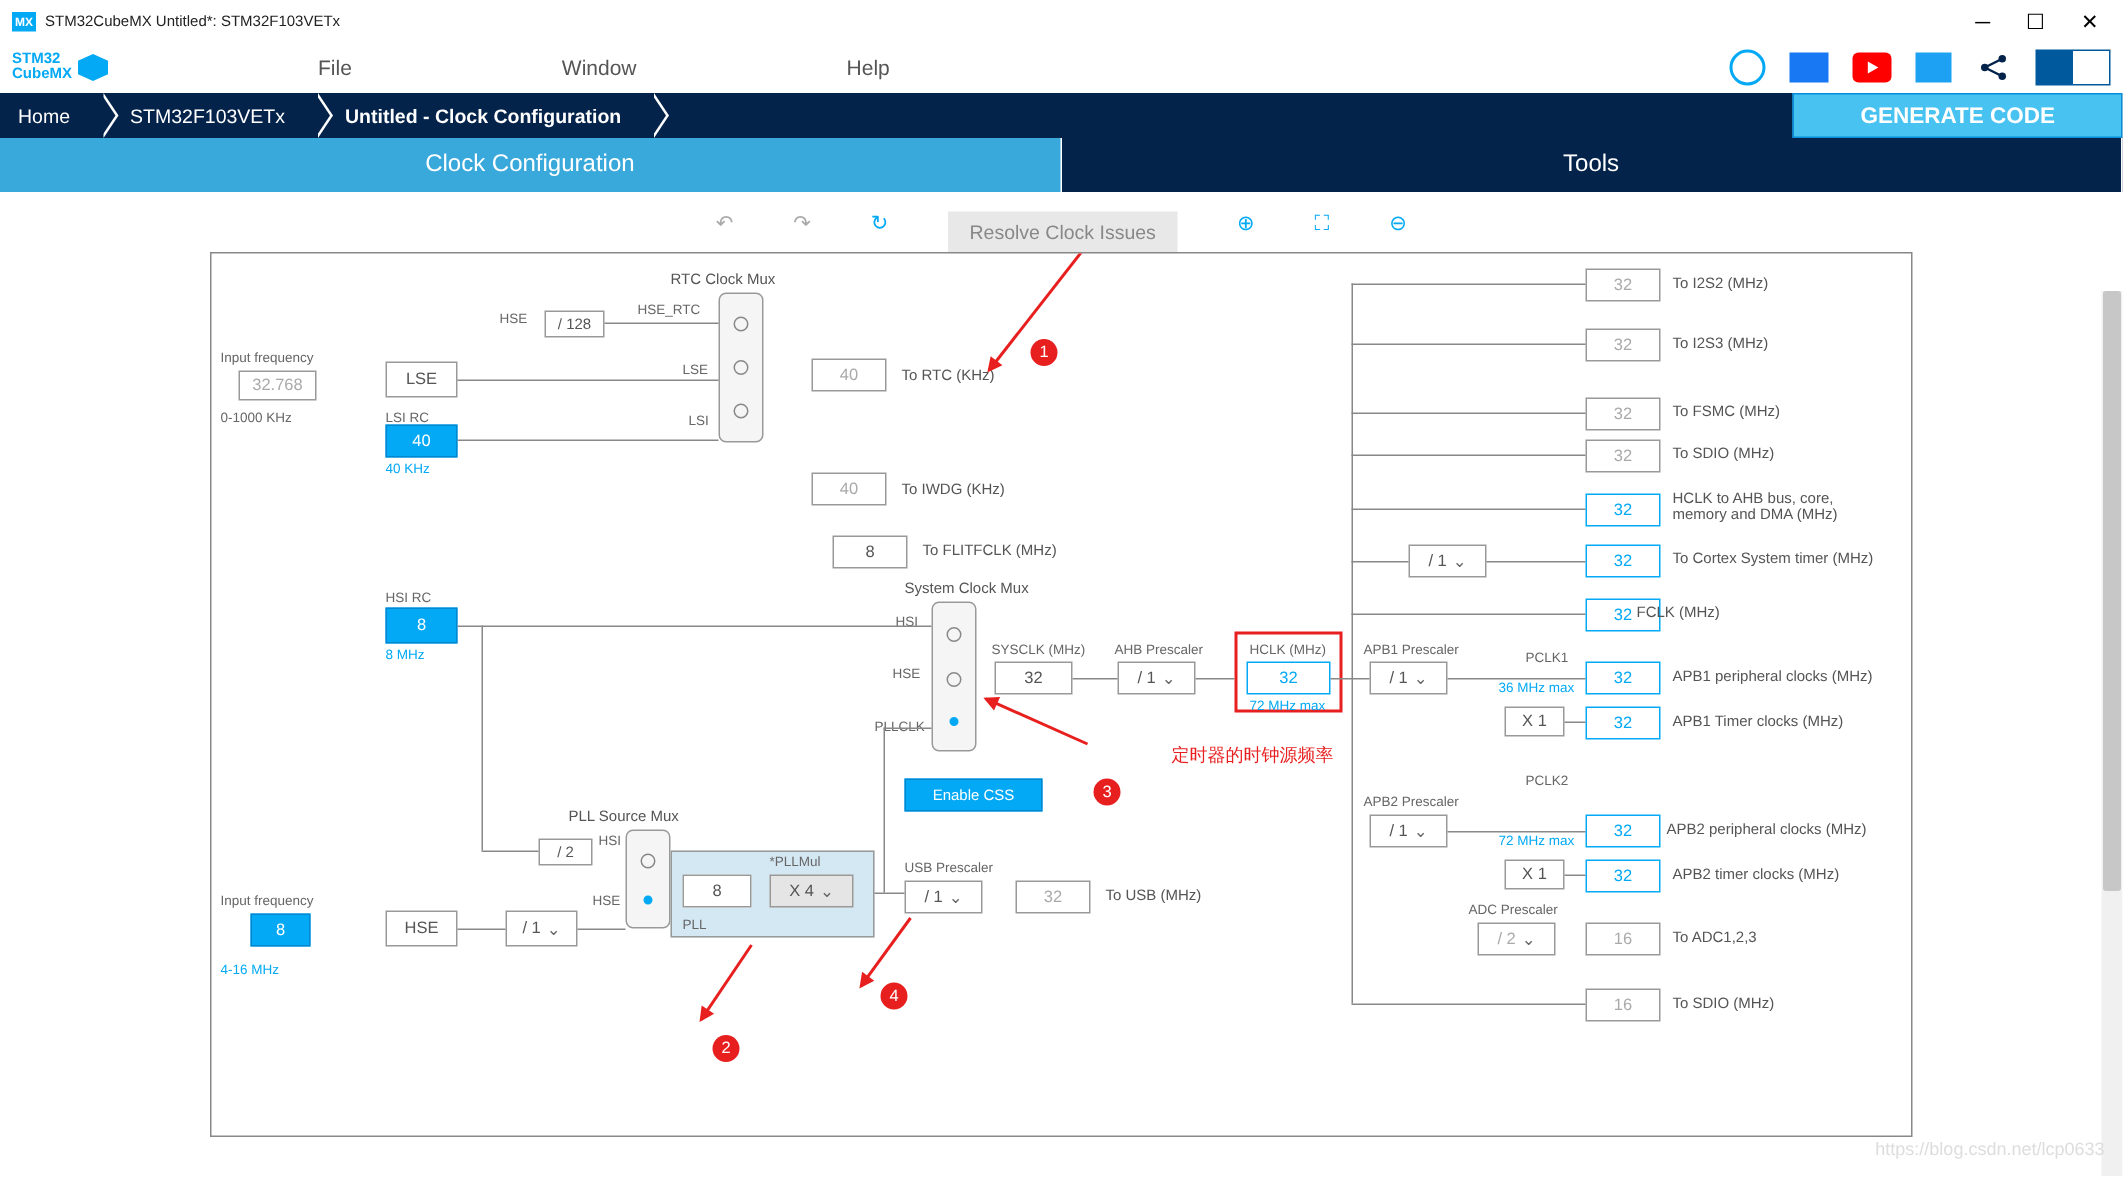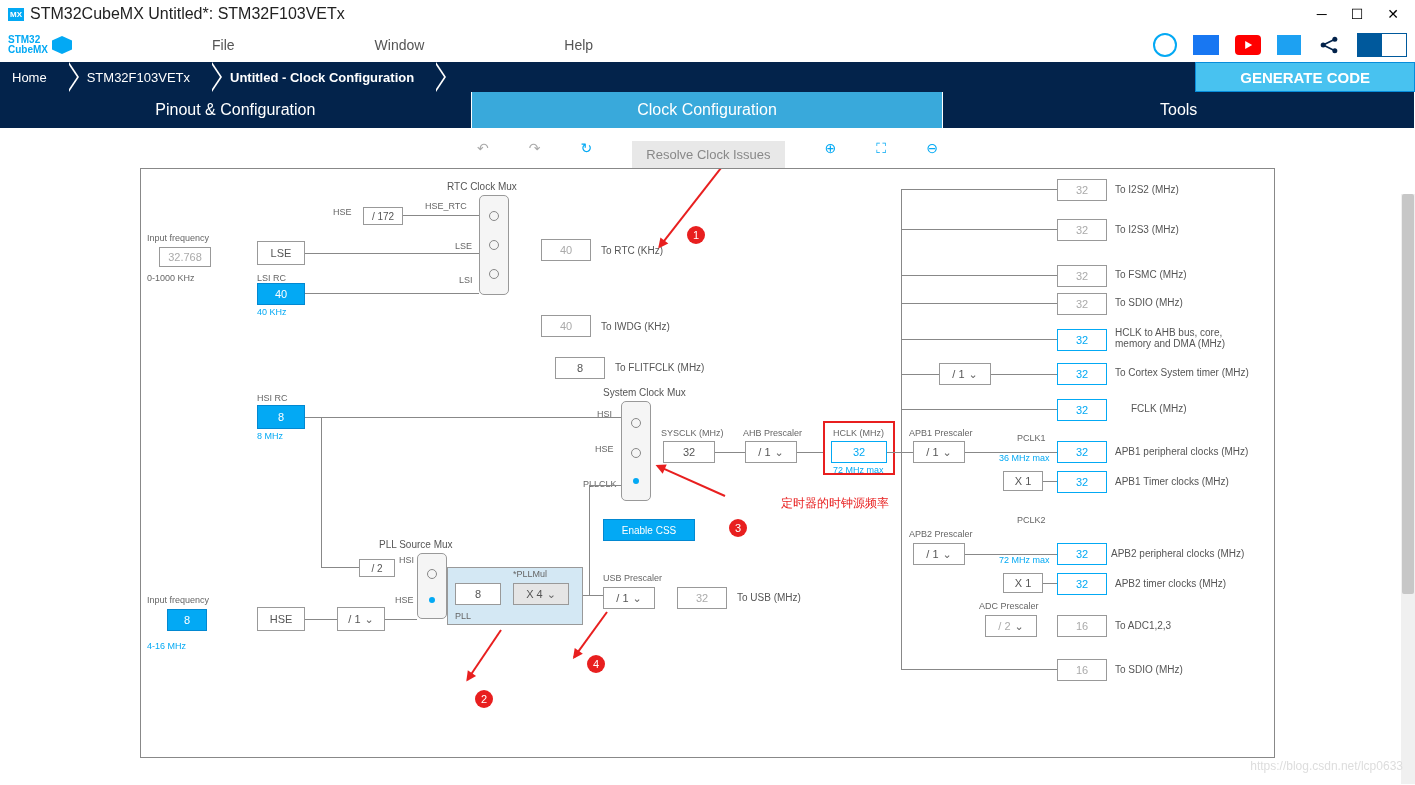--- a/index.html
+++ b/index.html
@@ -1,19 +1,19 @@
 <!DOCTYPE html>
 <html><head>
 <meta charset="utf-8">
 <style>
 * { box-sizing: border-box; margin: 0; padding: 0; font-family: Arial, sans-serif; }
 body { background: #fff; width: 1415px; height: 785px; overflow: hidden; position: relative; font-size: 11px; }
 .titlebar { display: flex; align-items: center; height: 28px; padding: 0 8px; }
 .mx-badge { background: #03a9f4; color: #fff; font-size: 8px; font-weight: bold; padding: 2px; margin-right: 6px; }
-.titlebar-title { font-size: 16px; color: #222; flex: 1; }
+.titlebar-title { font-size: 10px; color: #222; flex: 1; }
 .win-controls { display: flex; gap: 24px; margin-right: 8px; }
 .win-controls span { font-size: 14px; cursor: pointer; }
 .menubar { display: flex; align-items: center; height: 34px; padding: 0 8px; }
 .logo { color: #03a9f4; font-weight: bold; font-size: 10px; line-height: 1; margin-right: 140px; display: flex; align-items: center; gap: 4px; }
 .logo-cube { width: 20px; height: 18px; background: #03a9f4; clip-path: polygon(50% 0, 100% 25%, 100% 75%, 50% 100%, 0 75%, 0 25%); }
 .menu-items { display: flex; gap: 140px; }
 .menu-items span { color: #555; font-size: 14px; cursor: pointer; }
 .social { margin-left: auto; display: flex; gap: 16px; align-items: center; }
 .social-icon { width: 26px; height: 20px; cursor: pointer; }
 .badge-circle { border: 2px solid #03a9f4; border-radius: 50%; width: 24px; height: 24px; }
@@ -108,21 +108,20 @@
 </div>
 
 <div class="nav-crumb">
   <div class="crumb home">Home</div>
   <div class="crumb">STM32F103VETx</div>
   <div class="crumb bold last">Untitled - Clock Configuration</div>
   <div class="gen-btn">GENERATE CODE</div>
 </div>
 
 <div class="tabbar">
-  <div class="tab dark">Pinout &amp; Configuration</div>
   <div class="tab active">Clock Configuration</div>
   <div class="tab dark">Tools</div>
 </div>
 
 <div class="toolbar">
   <span class="btn">↶</span>
   <span class="btn">↷</span>
   <span class="btn blue">↻</span>
   <span class="resolve">Resolve Clock Issues</span>
   <span class="btn blue">⊕</span>
@@ -145,21 +144,21 @@
   <div class="box blue-fill" style="left:116px;top:114px;width:48px;height:22px">40</div>
   <div class="lbl" style="left:116px;top:138px;color:#03a9f4">40 KHz</div>
   <div class="lbl" style="left:116px;top:224px">HSI RC</div>
   <div class="box blue-fill" style="left:116px;top:236px;width:48px;height:24px">8</div>
   <div class="lbl" style="left:116px;top:262px;color:#03a9f4">8 MHz</div>
   <div class="box" style="left:116px;top:438px;width:48px;height:24px">HSE</div>
   <div class="box chev" style="left:196px;top:438px;width:48px;height:24px">/ 1</div>
 
   <div class="lbl-b" style="left:306px;top:12px">RTC Clock Mux</div>
   <div class="lbl" style="left:192px;top:38px">HSE</div>
-  <div class="box" style="left:222px;top:38px;width:40px;height:18px;font-size:10px">/ 172</div>
+  <div class="box" style="left:222px;top:38px;width:40px;height:18px;font-size:10px">/ 128</div>
   <div class="lbl" style="left:284px;top:32px">HSE_RTC</div>
   <div class="lbl" style="left:314px;top:72px">LSE</div>
   <div class="lbl" style="left:318px;top:106px">LSI</div>
   <div class="mux" style="left:338px;top:26px;height:100px">
     <div class="rad"></div>
     <div class="rad"></div>
     <div class="rad"></div>
   </div>
   <div class="box grey-text" style="left:400px;top:70px;width:50px;height:22px">40</div>
   <div class="lbl-b" style="left:460px;top:76px">To RTC (KHz)</div>
@@ -244,21 +243,21 @@
   <div class="box grey-text" style="left:916px;top:96px;width:50px;height:22px">32</div>
   <div class="lbl-b" style="left:974px;top:100px">To FSMC (MHz)</div>
   <div class="box grey-text" style="left:916px;top:124px;width:50px;height:22px">32</div>
   <div class="lbl-b" style="left:974px;top:128px">To SDIO (MHz)</div>
   <div class="box blue-border" style="left:916px;top:160px;width:50px;height:22px">32</div>
   <div class="lbl-b" style="left:974px;top:158px;width:130px;line-height:1.1">HCLK to AHB bus, core, memory and DMA (MHz)</div>
   <div class="box chev" style="left:798px;top:194px;width:52px;height:22px">/ 1</div>
   <div class="box blue-border" style="left:916px;top:194px;width:50px;height:22px">32</div>
   <div class="lbl-b" style="left:974px;top:198px">To Cortex System timer (MHz)</div>
   <div class="box blue-border" style="left:916px;top:230px;width:50px;height:22px">32</div>
-  <div class="lbl-b" style="left:990px;top:234px">FCLK (MHz)</div>
+  <div class="lbl-b" style="left:950px;top:234px">FCLK (MHz)</div>
 
   <div class="arrow-line" style="left:480px;top:-2px;width:100px;transform:rotate(-52deg)"></div>
   <div class="red-anno" style="left:546px;top:57px">1</div>
   <div class="arrow-line" style="left:300px;top:460px;width:60px;transform:rotate(-56deg)"></div>
   <div class="red-anno" style="left:334px;top:521px">2</div>
   <div class="arrow-line" style="left:510px;top:326px;width:74px;transform:rotate(24deg)"></div>
   <div class="red-anno" style="left:588px;top:350px">3</div>
   <div class="arrow-line" style="left:410px;top:442px;width:56px;transform:rotate(-54deg)"></div>
   <div class="red-anno" style="left:446px;top:486px">4</div>
   <div class="redtext" style="left:640px;top:326px">定时器的时钟源频率</div>

